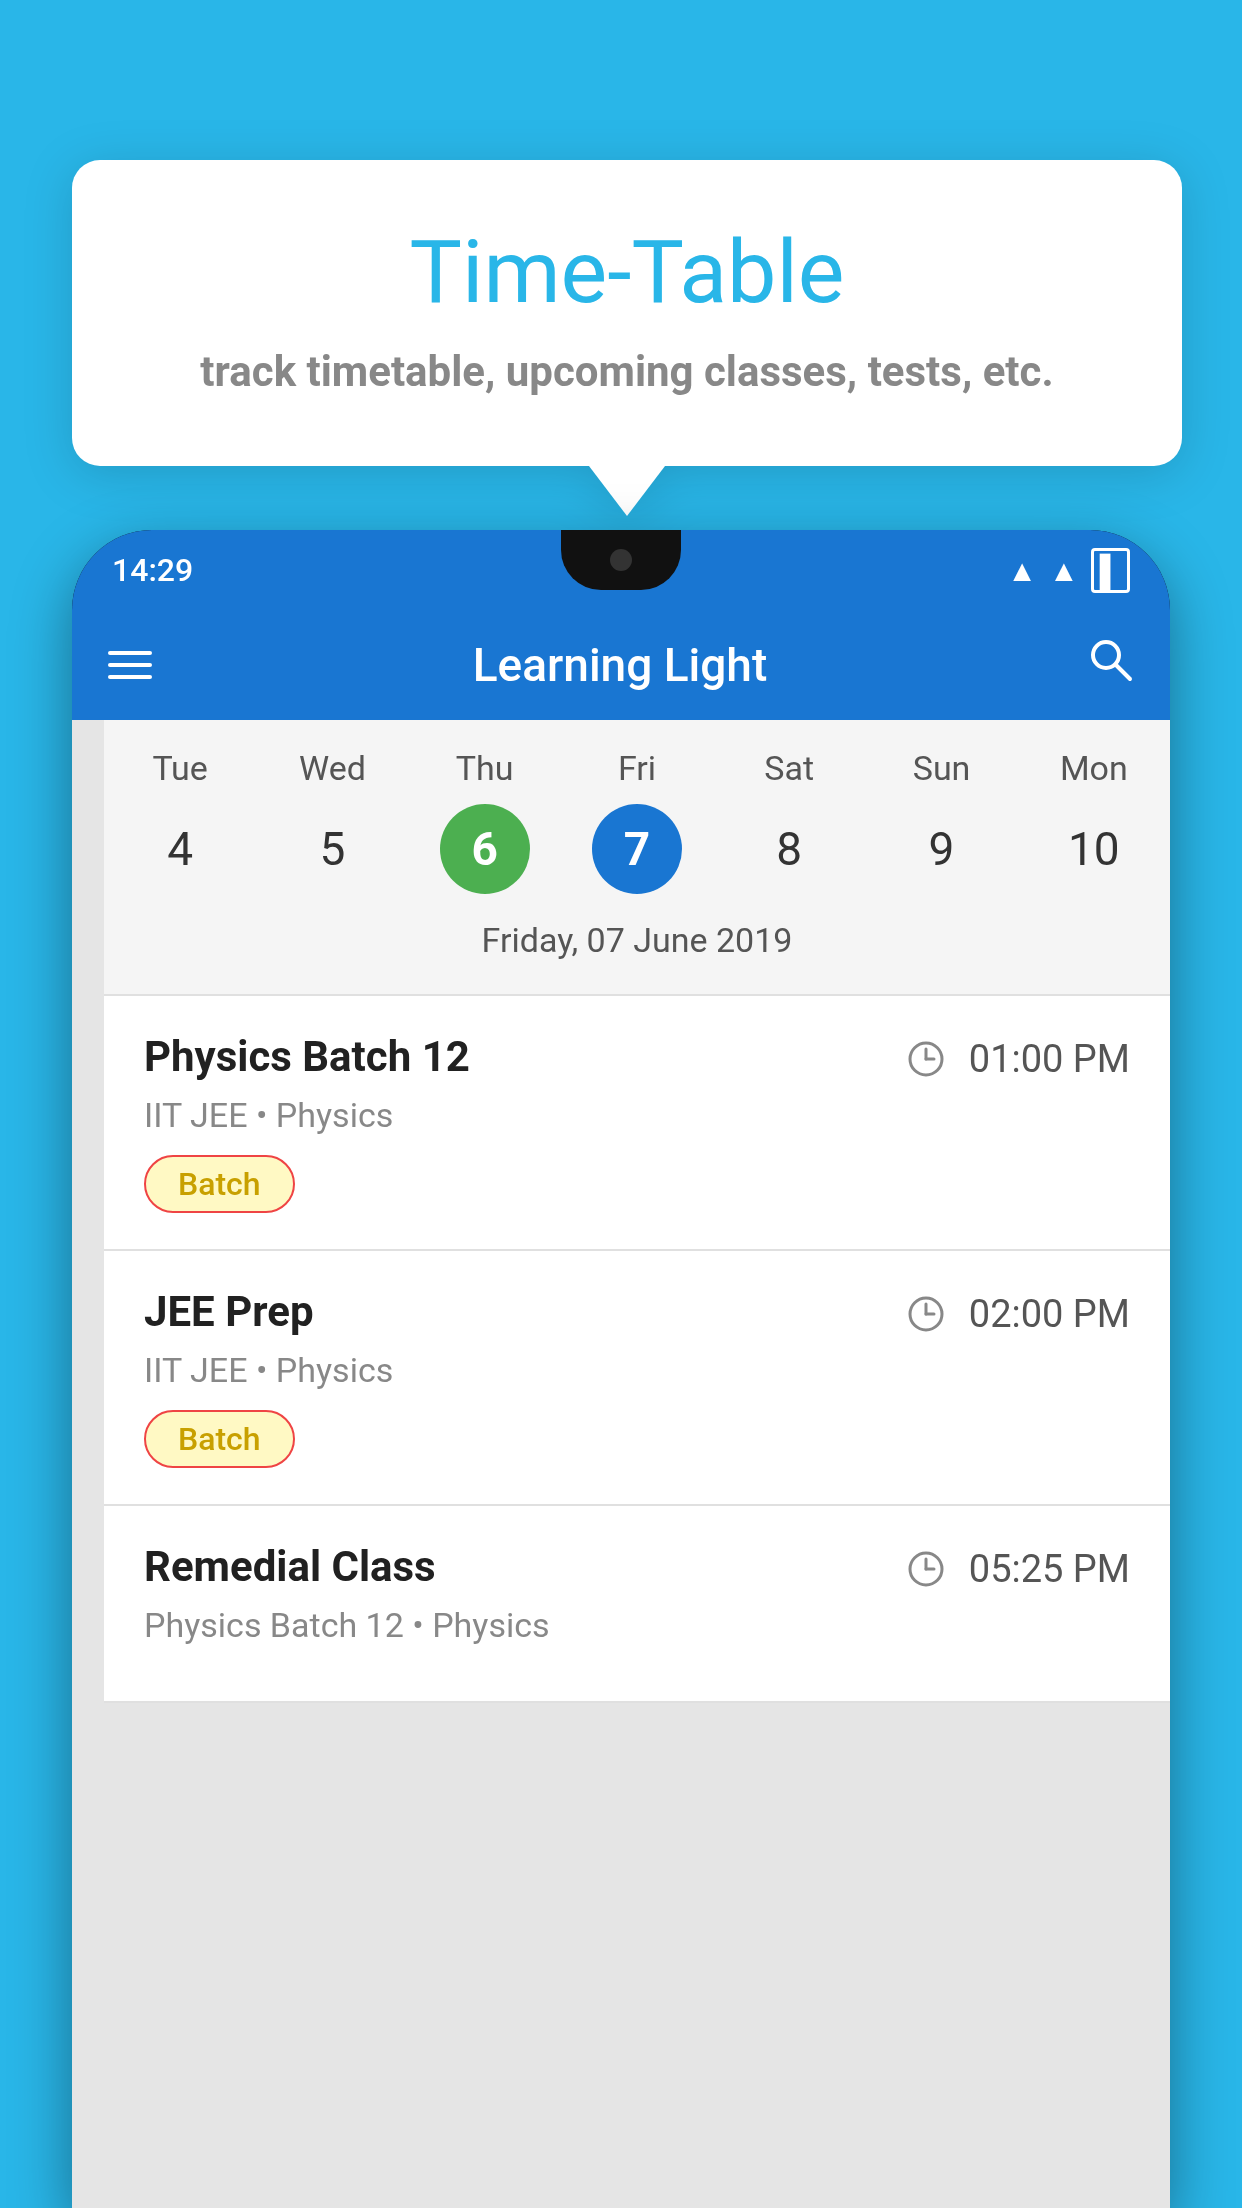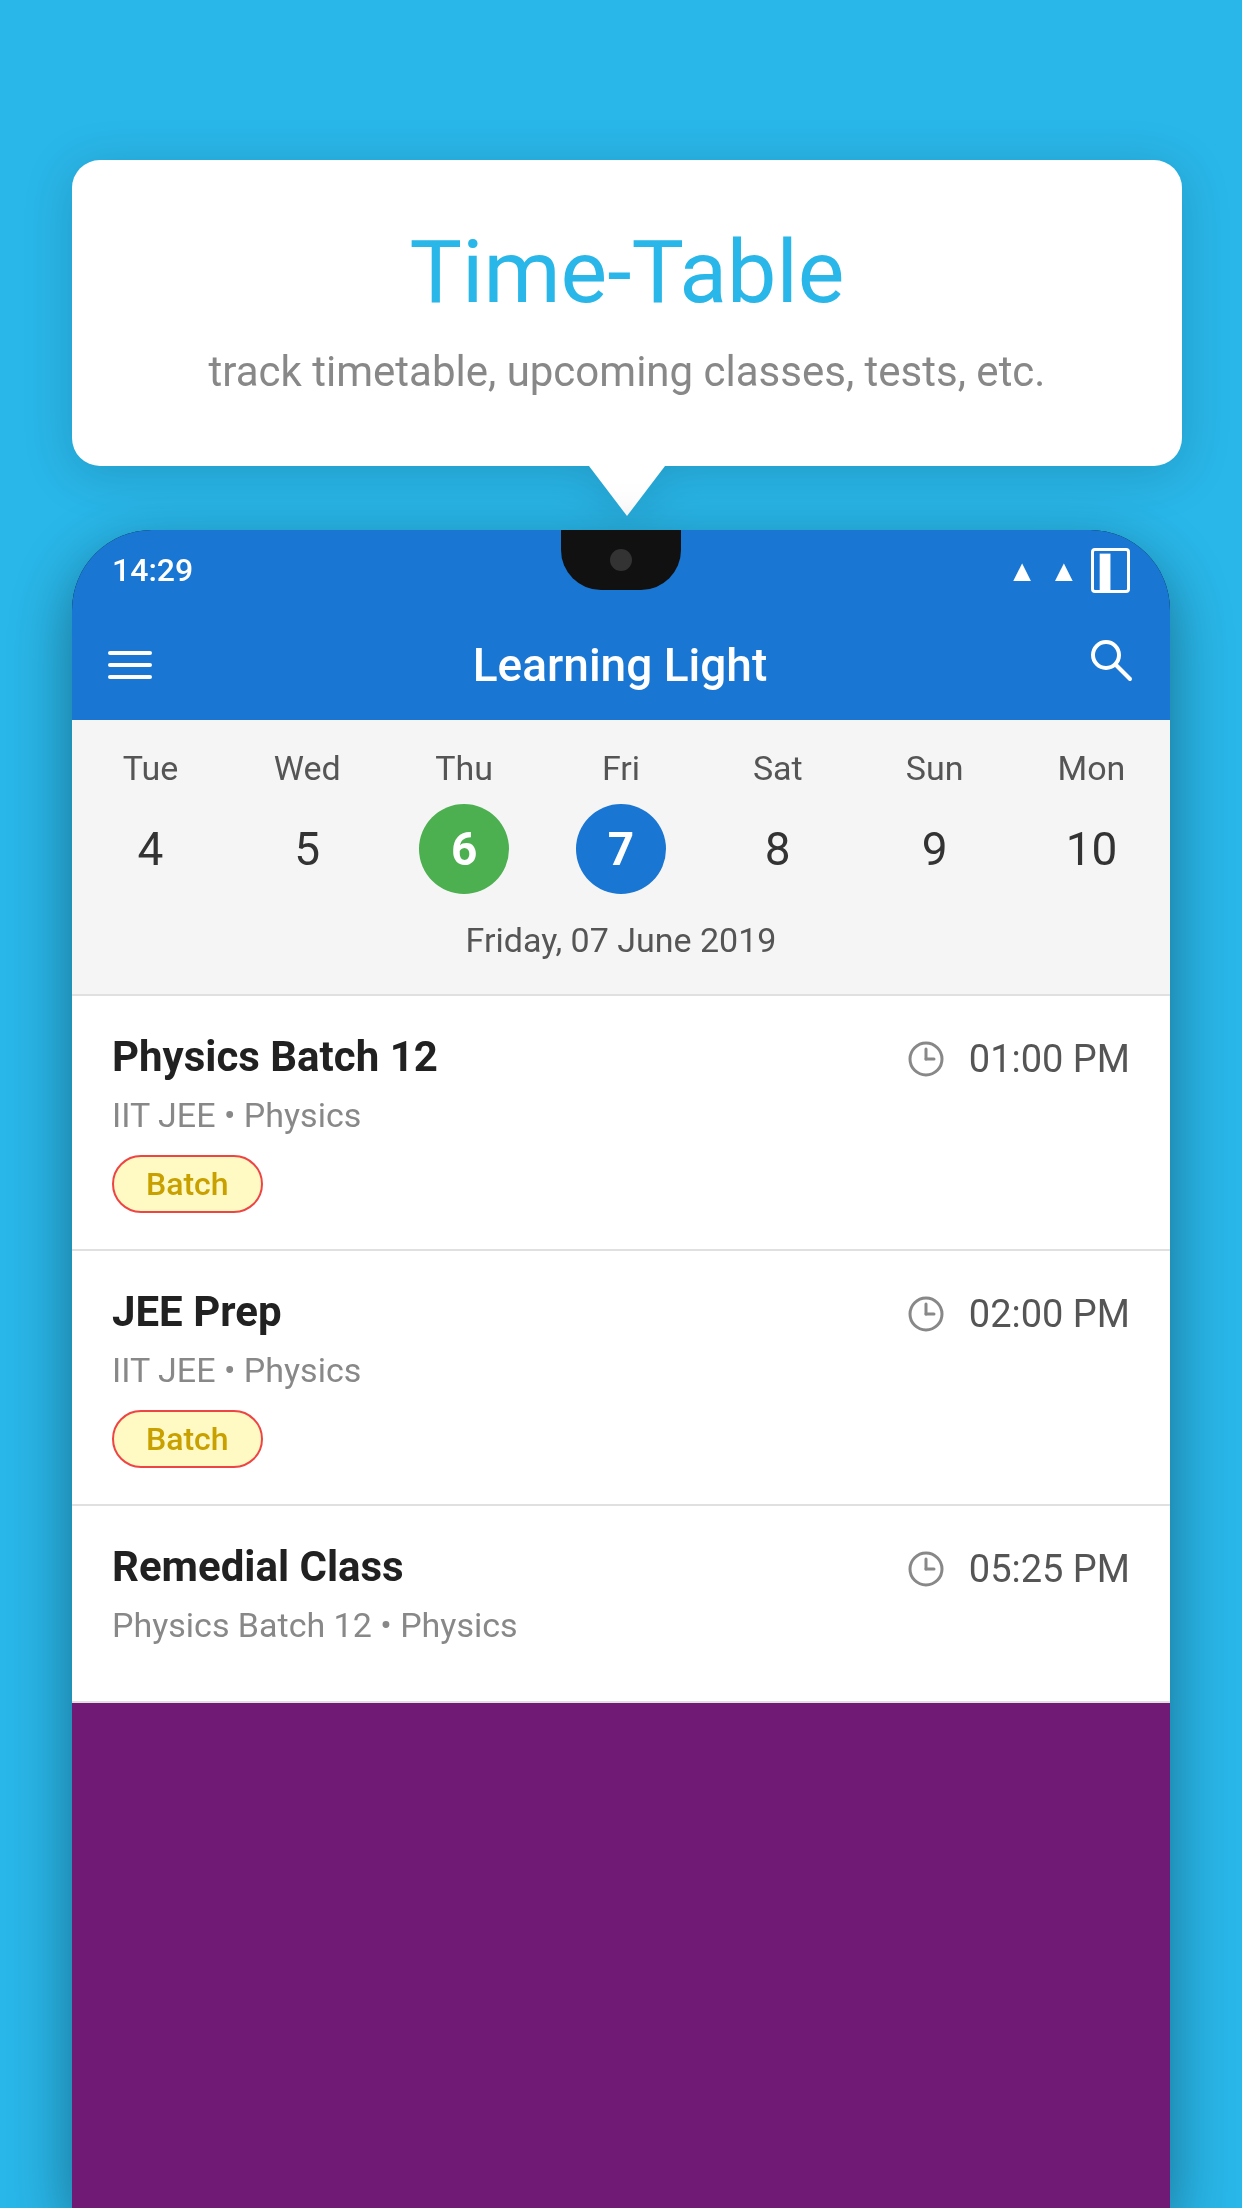--- a/index.html
+++ b/index.html
@@ -41,21 +41,21 @@
     .tooltip-title {
       font-size: 88px;
       font-weight: 400;
       color: #29b6e8;
       margin-bottom: 24px;
     }
 
     .tooltip-subtitle {
       font-size: 42px;
       color: #888;
-      font-weight: 400;
+      font-weight: 700;
     }
 
     
     .phone-frame {
       position: absolute;
       top: 530px;
       left: 72px;
       right: 72px;
       bottom: 0;
       background: #111;
@@ -256,23 +256,24 @@
       color: #c8a000;
       border: 2px solid #ef4444;
       border-radius: 40px;
       padding: 8px 32px;
       font-size: 32px;
       font-weight: 500;
     }
 
     
     .phone-screen {
-      background: #701a75;
+      background: #e5e5e5;
       height: calc(100% - 190px);
       overflow: hidden;
+      padding-left: 32px;
     }
   </style>
 </head>
 <body>
 
 <div style="position:absolute;top:0;left:0;width:100%;height:100%;background:#29b6e8;"></div>
 
 <div class="tooltip-card">
   <div class="tooltip-title">Time-Table</div>
   <div class="tooltip-subtitle">track timetable, upcoming classes, tests, etc.</div>

